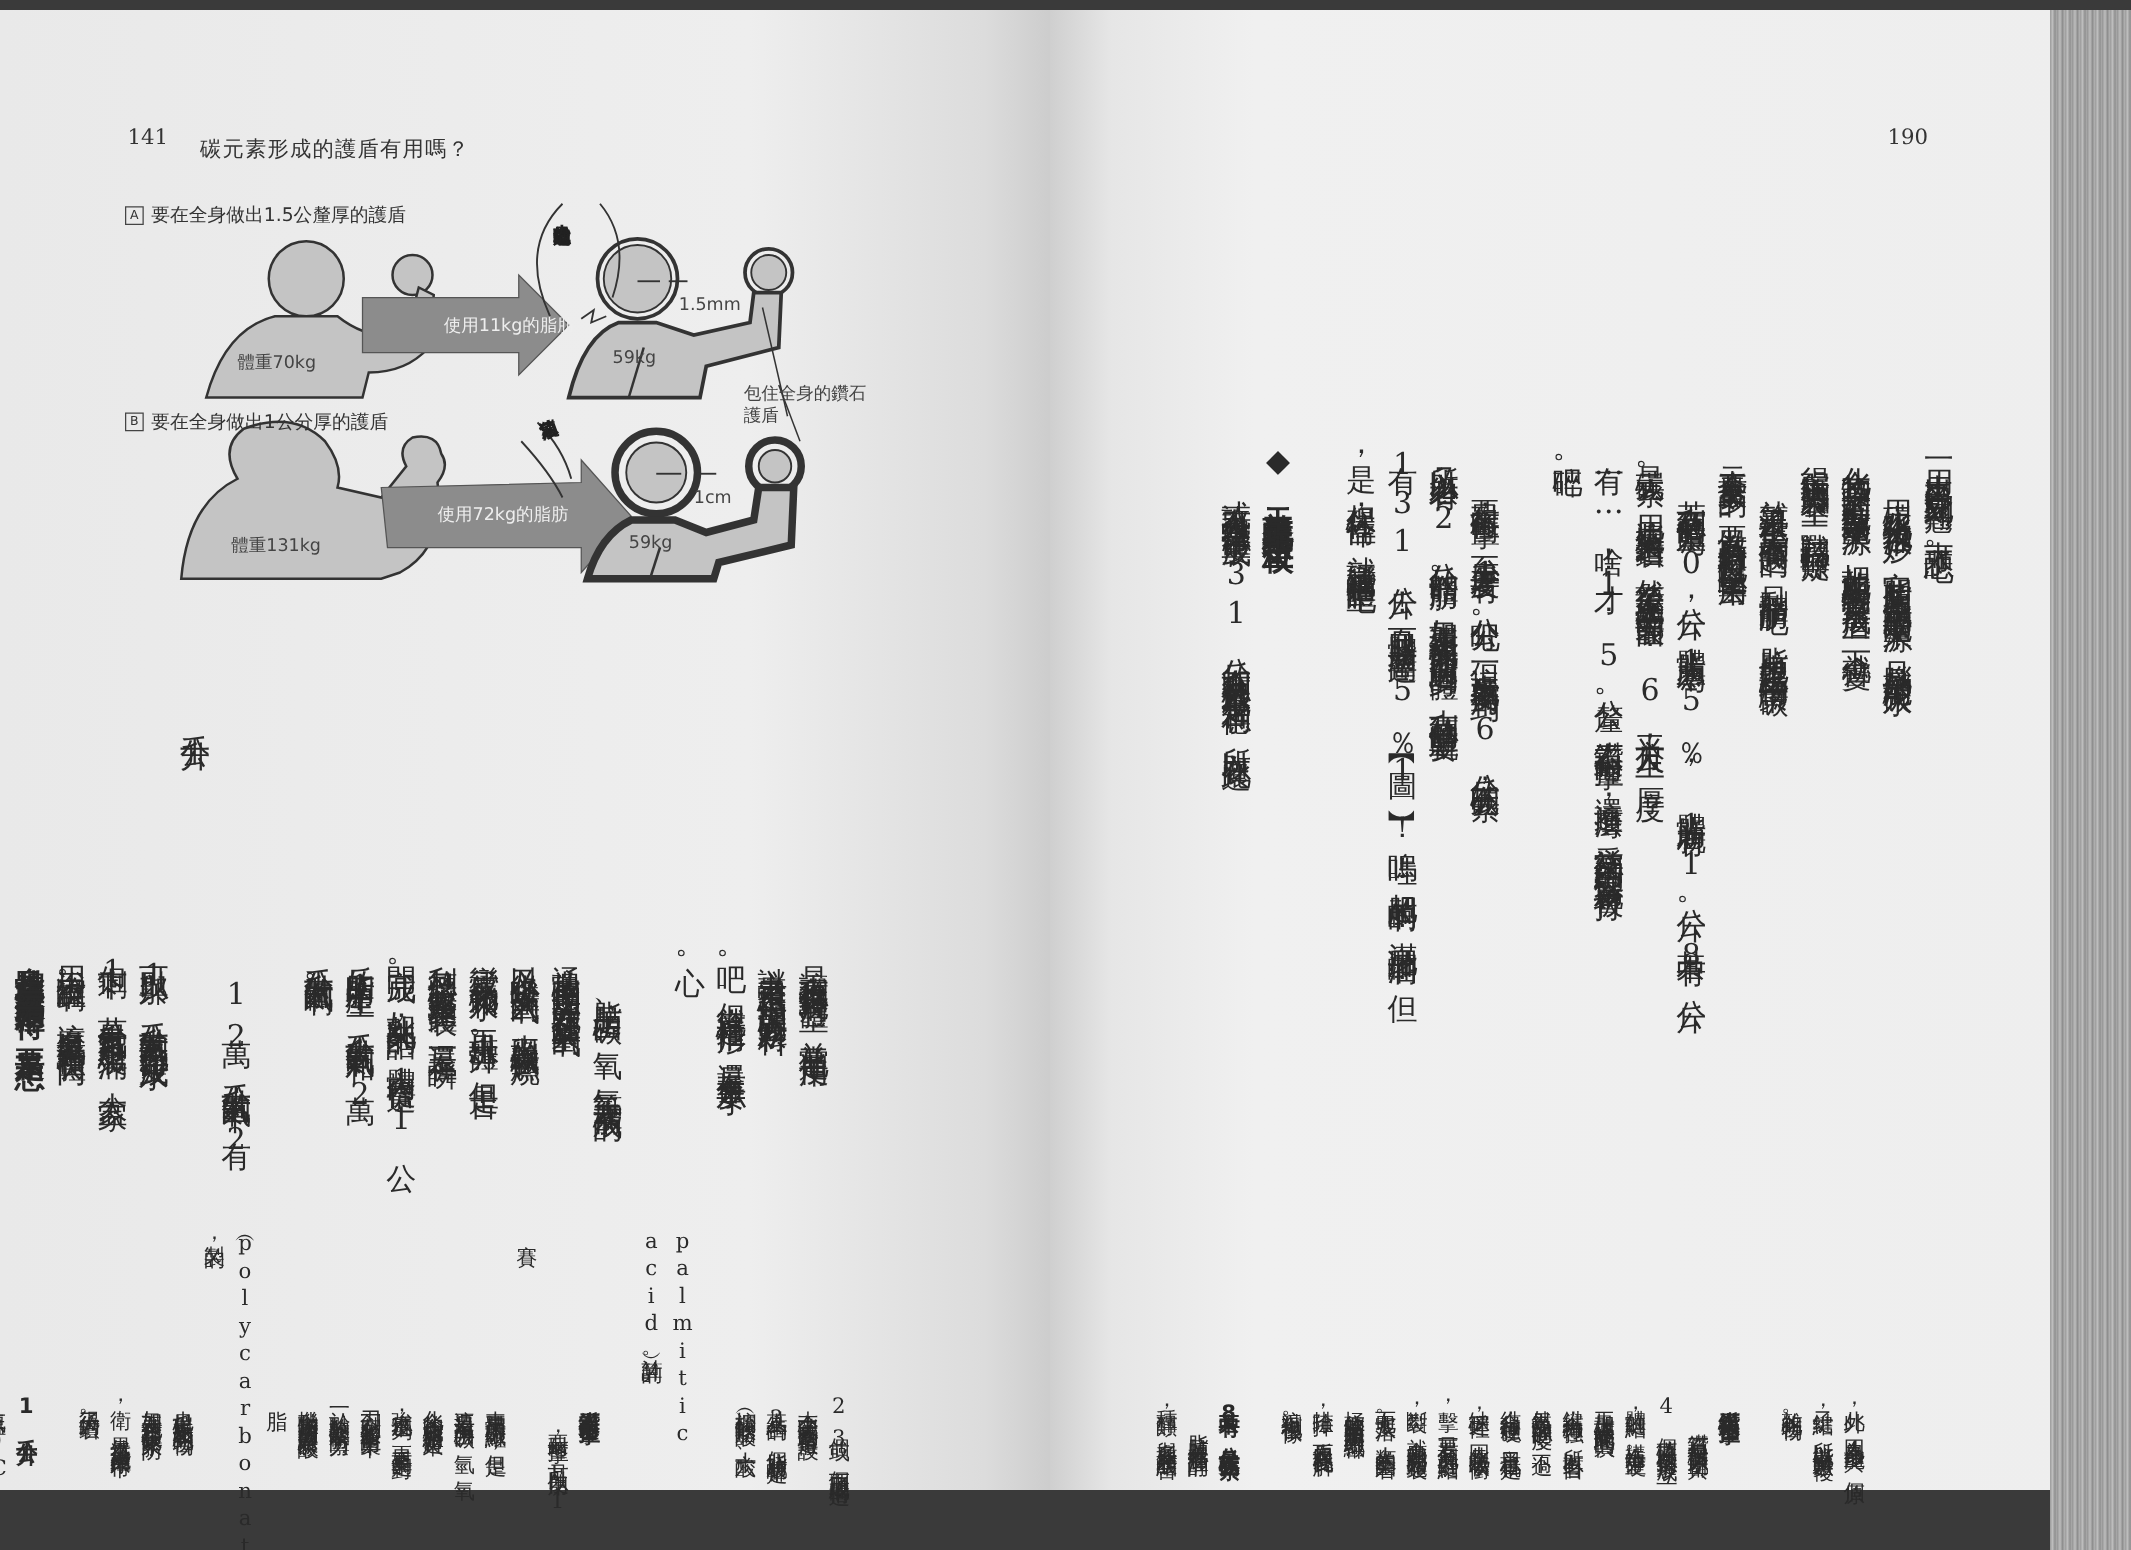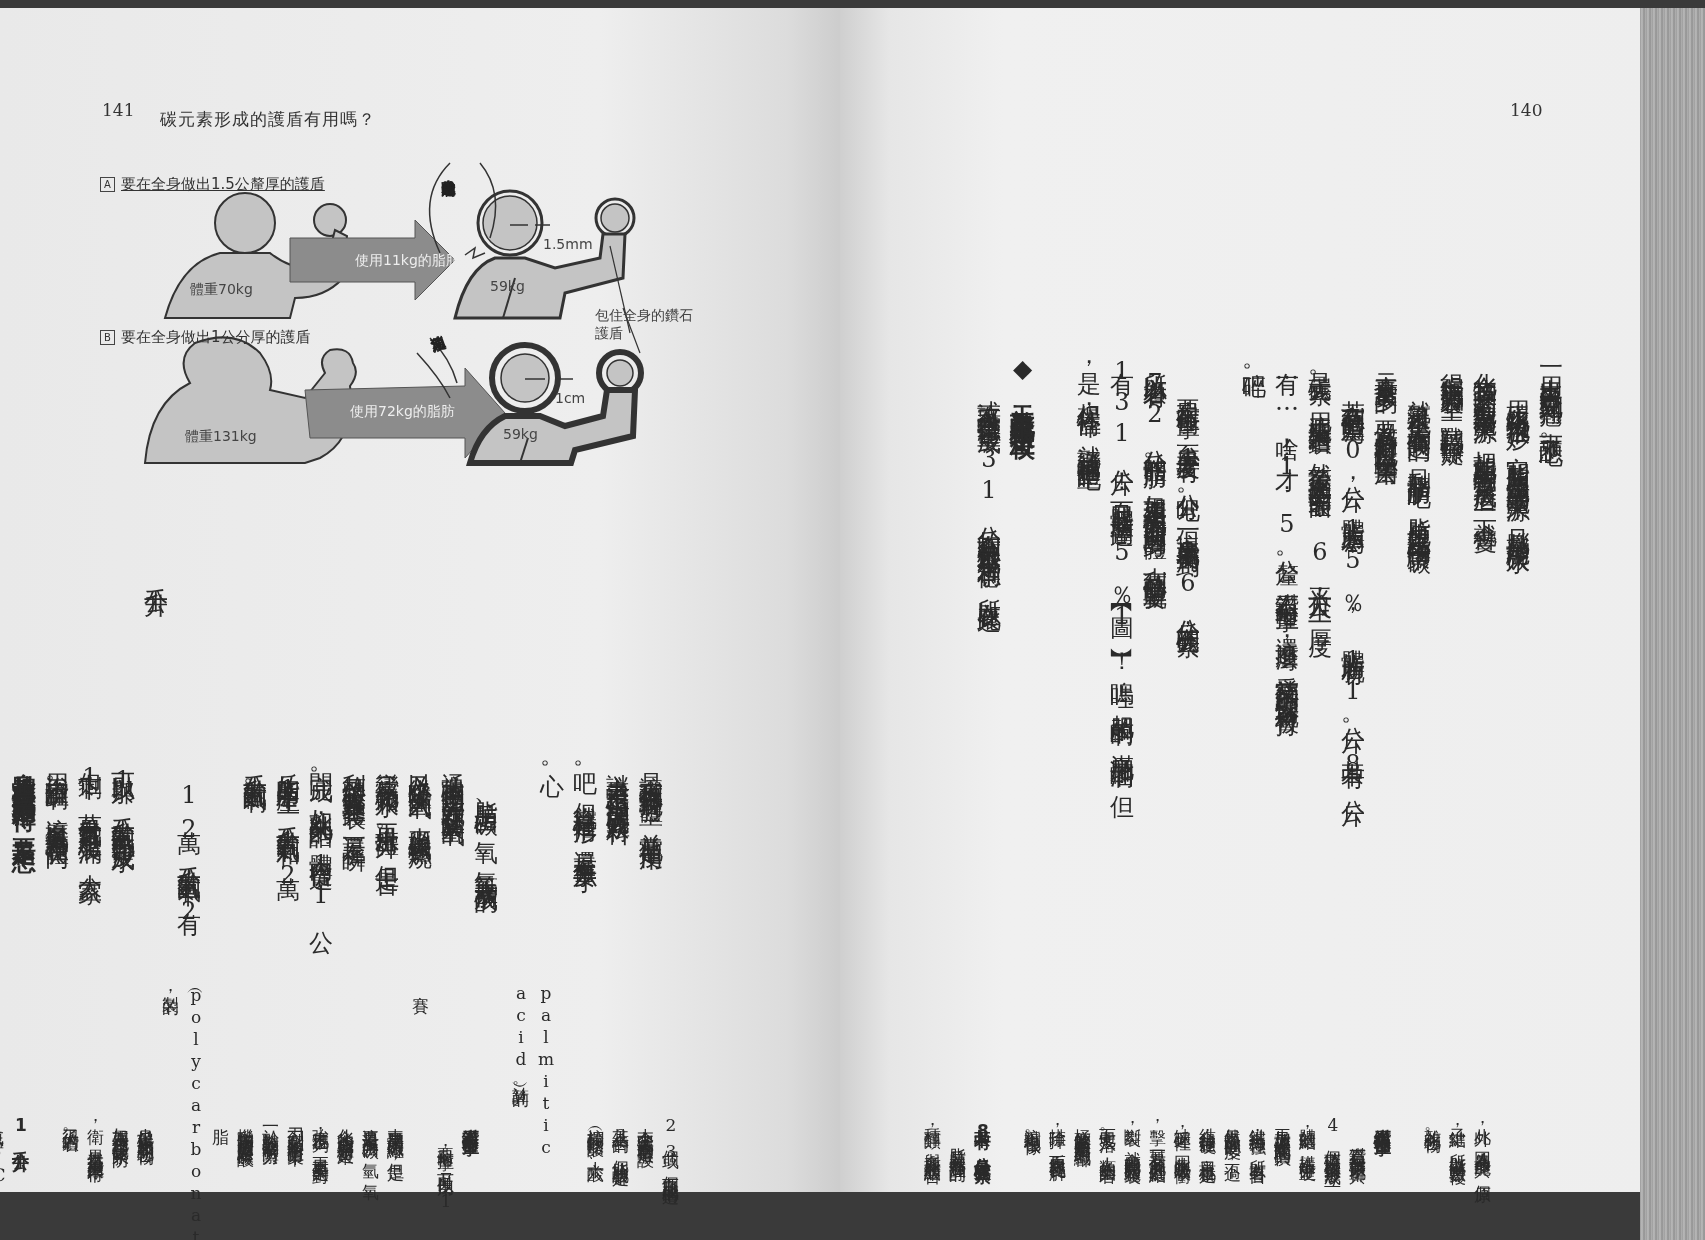--- a/index.html
+++ b/index.html
@@ -87,21 +87,21 @@
 
           <path d="M322 195 Q345 220 355 240" fill="none" stroke="#333" stroke-width="1.5"></path>
           <path d="M335 180 Q355 200 362 225" fill="none" stroke="#333" stroke-width="1.5"></path>
 
           <line x1="430" y1="221" x2="450" y2="221" stroke="#333" stroke-width="1.5"></line>
           <line x1="462" y1="221" x2="478" y2="221" stroke="#333" stroke-width="1.5"></line>
           <line x1="528" y1="150" x2="545" y2="195" stroke="#333" stroke-width="1.2"></line>
         </g>
       </svg>
 
-      <div class="fig-label" style="left:5px;top:17px;text-decoration:underline;">
+      <div class="fig-label" style="left:5px;top:5px;">
         <span class="box">A</span><span>要在全身做出1.5公釐厚的護盾</span>
       </div>
       <span class="fig-text" style="left:95px;top:123px;">體重70kg</span>
       <span class="fig-text" style="left:240px;top:94px;color:#eee;margin-left:20px;">使用11kg的脂肪</span>
       <span class="fig-text" style="left:395px;top:120px;">59kg</span>
       <span class="fig-text" style="left:448px;top:78px;">1.5mm</span>
       <span class="bubble-text" style="left:345px;top:12px;height:70px;">這就是最強的盾啦！</span>
       <span class="fig-text" style="left:500px;top:148px;width:110px;line-height:18px;">包住全身的鑽石護盾</span>
 
       <div class="fig-label" style="left:5px;top:170px;">
@@ -158,21 +158,21 @@
       <span>如果要純粹只用碳元素來防</span>
       <span>衛，果然還是只能用厚得不</span>
       <span>得了的鑽石。</span>
       <span> </span>
       <span class="bold">1千公升</span>
       <span>在氣溫20℃、1大氣壓下</span>
     </div>
   </div>
 
   <div class="page right">
-    <span class="page-num" style="left:670px;top:92px;">140</span>
+    <span class="page-num" style="left:670px;top:92px;">190</span>
 
     <div class="vcol" style="left:40px;top:160px;height:720px;width:720px;">
       <span>一用出來自己立刻死翹翹。太可悲了吧。</span>
       <span>　用碳水化合物也很不妙。它和脂肪同為生命活動的能量來源，且腦部只能用碳水</span>
       <span>化合物其中之一的葡萄糖做為能量來源。把如此重要的物質拿來當成盾，一下就會變</span>
       <span>得虛弱無力腦袋空空，戰鬥穩輸無疑。</span>
       <span>　就算沒了也不至於馬上有問題的，只剩體脂肪了吧。脂肪也是以上三種物質中碳</span>
       <span>元素含量最多的，要做為盾的材料也可以隨便拿去用。</span>
       <span>　若古利德的體重為70公斤，體脂肪率為15％，體脂肪就有11公斤。其中有8公斤</span>
       <span>是碳元素。用這些來製造鑽石，然後覆蓋在人體的全部表面1．6平方公尺上，厚度</span>

